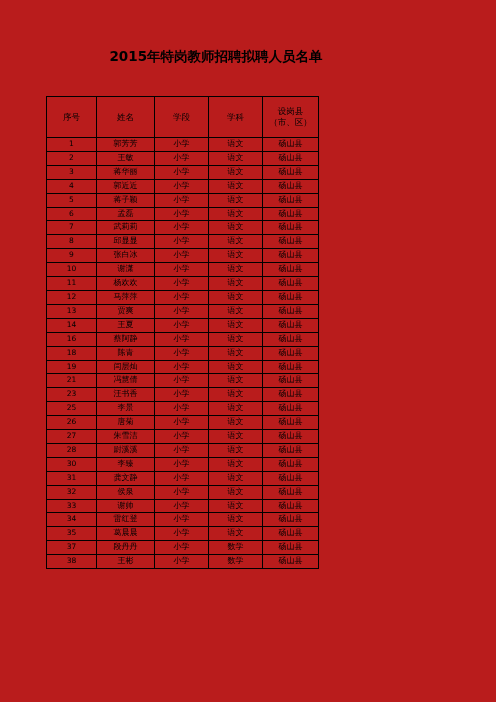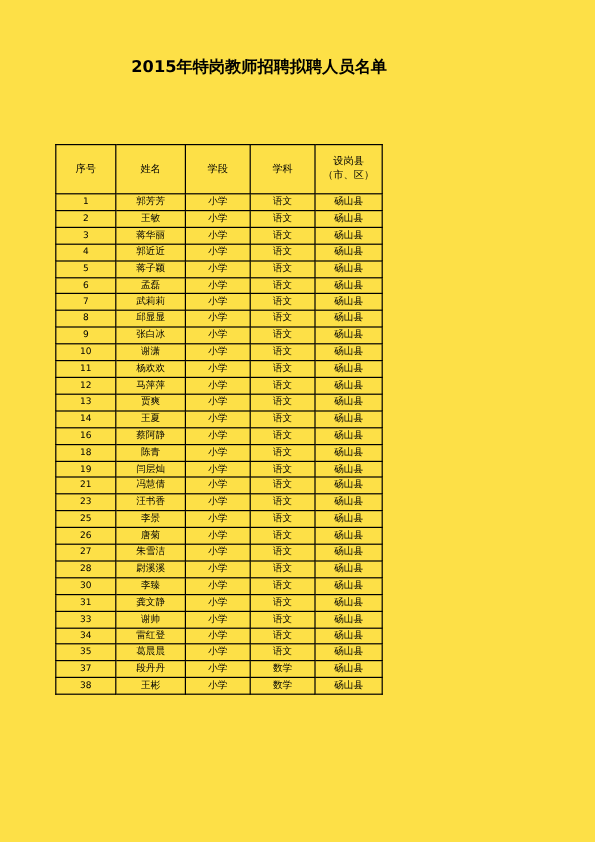--- a/index.html
+++ b/index.html
@@ -13,21 +13,21 @@
     font-family: "DejaVu Sans", "Liberation Sans", sans-serif;
     overflow: hidden;
     position: relative;
   }
   .sheet {
     position: absolute;
     left: 0;
     top: 0;
     width: 496px;
     height: 702px;
-    background: #fde047;
+    background: #b91c1c;
   }
   .doc-title {
     position: absolute;
     left: 46px;
     top: 48px;
     width: 340px;
     text-align: center;
     font-size: 13.5px;
     font-weight: bold;
     color: #000000;
@@ -39,21 +39,20 @@
     position: absolute;
     left: 46px;
     top: 96px;
     width: 272px;
   }
   table.list {
     border-collapse: collapse;
     width: 272px;
     table-layout: fixed;
     border: 1.6px solid #000000;
-    margin-top: 24px;
   }
   table.list col.c-seq    { width: 50px; }
   table.list col.c-name   { width: 58px; }
   table.list col.c-stage  { width: 54px; }
   table.list col.c-subj   { width: 54px; }
   table.list col.c-county { width: 56px; }
 
   table.list th,
   table.list td {
     border: 0.8px solid #000000;
@@ -275,20 +274,27 @@
             <td>砀山县</td>
           </tr>
           <tr>
             <td class="seq">31</td>
             <td>龚文静</td>
             <td>小学</td>
             <td>语文</td>
             <td>砀山县</td>
           </tr>
           <tr>
+            <td class="seq">32</td>
+            <td>侯泉</td>
+            <td>小学</td>
+            <td>语文</td>
+            <td>砀山县</td>
+          </tr>
+          <tr>
             <td class="seq">33</td>
             <td>谢帅</td>
             <td>小学</td>
             <td>语文</td>
             <td>砀山县</td>
           </tr>
           <tr>
             <td class="seq">34</td>
             <td>雷红登</td>
             <td>小学</td>

